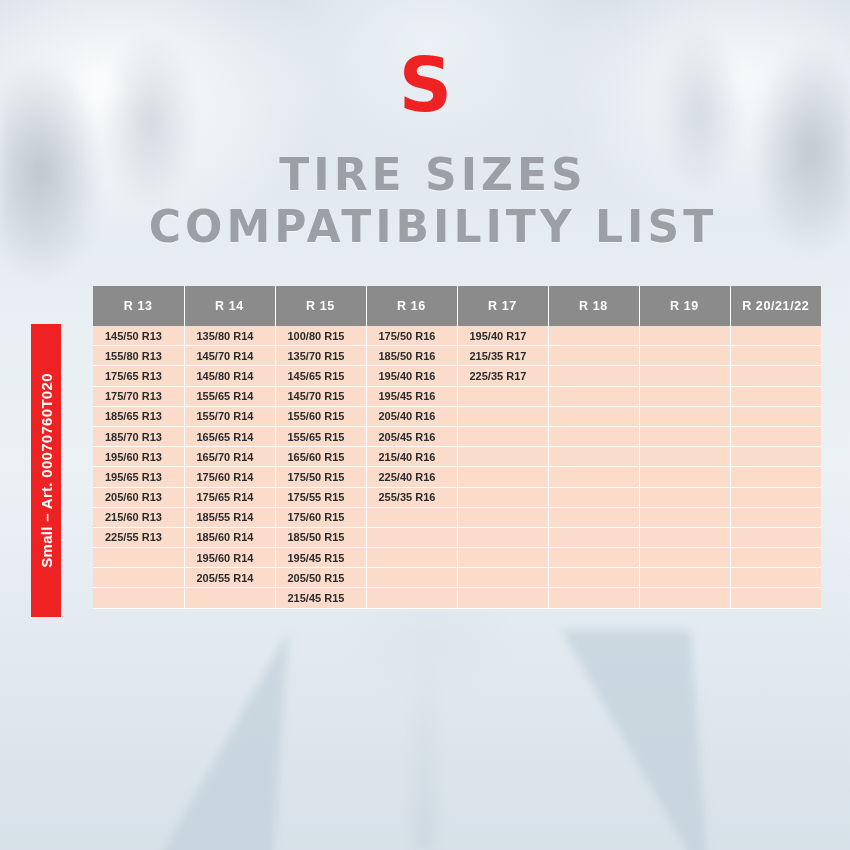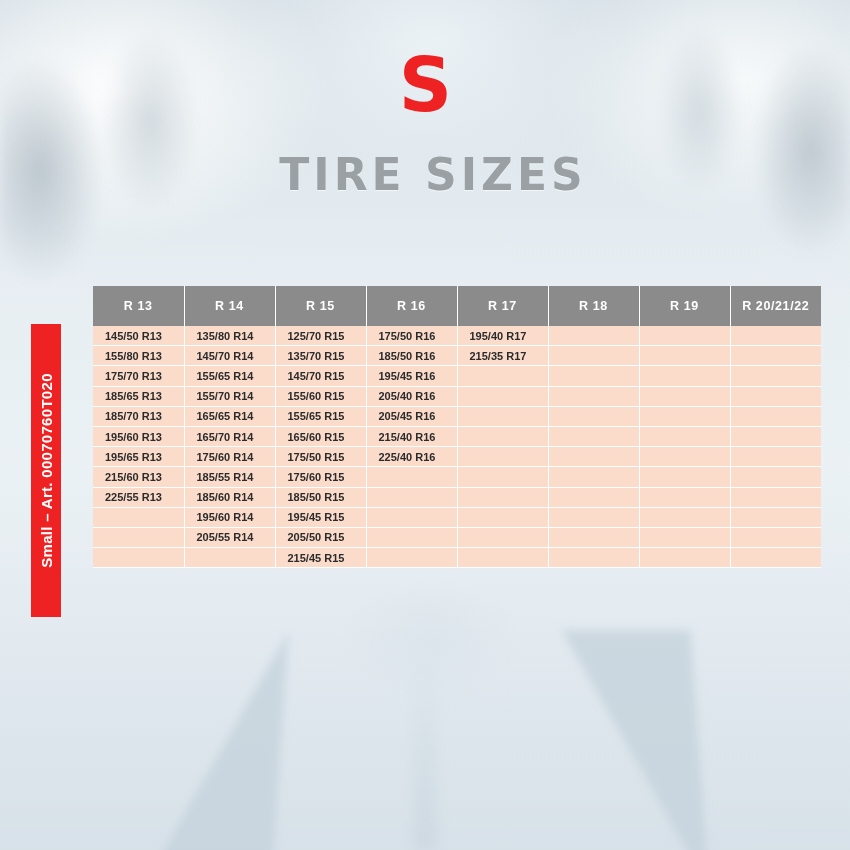--- a/index.html
+++ b/index.html
@@ -195,20 +195,21 @@
   <div class="road">
     <div class="track track-l"></div>
     <div class="track track-r"></div>
     <div class="track track-c"></div>
   </div>
 
   <div class="header">
     <div class="size-letter">S</div>
     <div class="title">
       <div>TIRE SIZES</div>
+      <div>COMPATIBILITY LIST</div>
     </div>
   </div>
 
   <div class="table-wrap">
     <table class="sizes">
       <thead>
         <tr id="header-row">
           <th class="corner"></th>
         <th>R 13</th>
             <th>R 14</th>
@@ -218,40 +219,51 @@
             <th>R 18</th>
             <th>R 19</th>
             <th>R 20/21/22</th>
           </tr>
       </thead>
       <tbody id="table-body">
           <tr>
             <td class="spacer-col" style="background: transparent; border: none;"></td>
             <td>145/50 R13</td>
             <td>135/80 R14</td>
-            <td>125/70 R15</td>
+            <td>100/80 R15</td>
             <td>175/50 R16</td>
             <td>195/40 R17</td>
             <td class="empty"></td>
             <td class="empty"></td>
             <td class="empty"></td>
           </tr>
           <tr>
             <td class="spacer-col" style="background: transparent; border: none;"></td>
             <td>155/80 R13</td>
             <td>145/70 R14</td>
             <td>135/70 R15</td>
             <td>185/50 R16</td>
             <td>215/35 R17</td>
             <td class="empty"></td>
             <td class="empty"></td>
             <td class="empty"></td>
           </tr>
           <tr>
             <td class="spacer-col" style="background: transparent; border: none;"></td>
+            <td>175/65 R13</td>
+            <td>145/80 R14</td>
+            <td>145/65 R15</td>
+            <td>195/40 R16</td>
+            <td>225/35 R17</td>
+            <td class="empty"></td>
+            <td class="empty"></td>
+            <td class="empty"></td>
+          </tr>
+          <tr>
+            <td class="spacer-col" style="background: transparent; border: none;"></td>
             <td>175/70 R13</td>
             <td>155/65 R14</td>
             <td>145/70 R15</td>
             <td>195/45 R16</td>
             <td class="empty"></td>
             <td class="empty"></td>
             <td class="empty"></td>
             <td class="empty"></td>
           </tr>
           <tr>
@@ -293,20 +305,31 @@
             <td>175/60 R14</td>
             <td>175/50 R15</td>
             <td>225/40 R16</td>
             <td class="empty"></td>
             <td class="empty"></td>
             <td class="empty"></td>
             <td class="empty"></td>
           </tr>
           <tr>
             <td class="spacer-col" style="background: transparent; border: none;"></td>
+            <td>205/60 R13</td>
+            <td>175/65 R14</td>
+            <td>175/55 R15</td>
+            <td>255/35 R16</td>
+            <td class="empty"></td>
+            <td class="empty"></td>
+            <td class="empty"></td>
+            <td class="empty"></td>
+          </tr>
+          <tr>
+            <td class="spacer-col" style="background: transparent; border: none;"></td>
             <td>215/60 R13</td>
             <td>185/55 R14</td>
             <td>175/60 R15</td>
             <td class="empty"></td>
             <td class="empty"></td>
             <td class="empty"></td>
             <td class="empty"></td>
             <td class="empty"></td>
           </tr>
           <tr>

